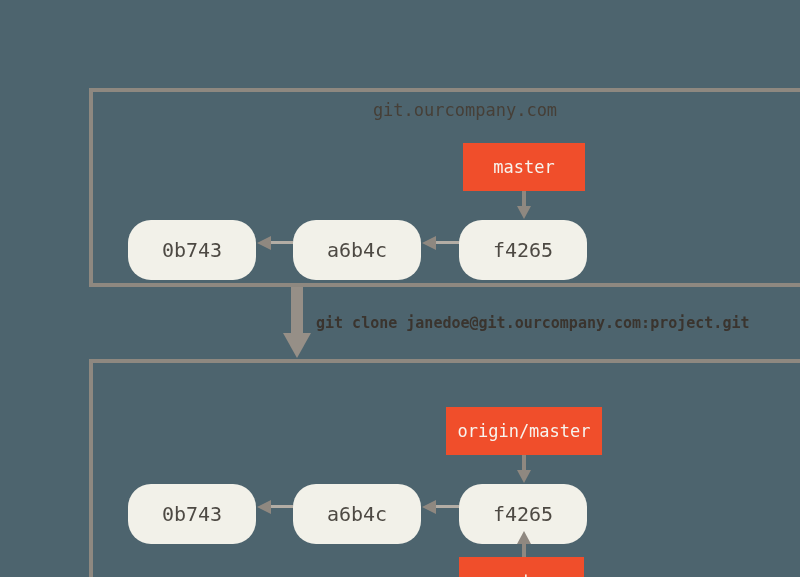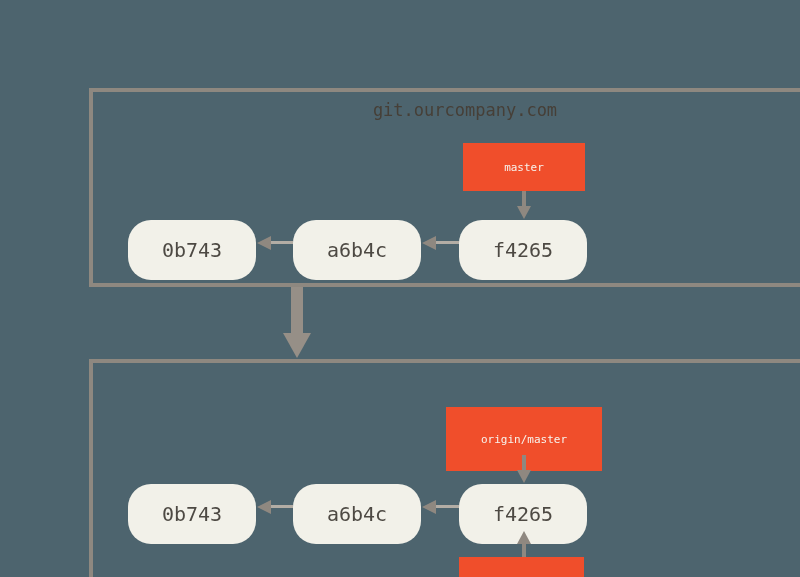--- a/index.html
+++ b/index.html
@@ -45,21 +45,21 @@
     border-radius:23px;
     display:flex; align-items:center; justify-content:center;
     font-size:20px;
     color:var(--node-text);
   }
   .branch-box {
     position:absolute;
     background:var(--branch-fill);
     color:var(--branch-text);
     display:flex; align-items:center; justify-content:center;
-    font-size:11px;
+    font-size:17px;
   }
   .side-label {
     position:absolute;
     font-size:17px;
     font-weight:bold;
     line-height:20px;
     color:var(--label-text);
     white-space:nowrap;
   }
   .clone-text {
@@ -99,25 +99,26 @@
 
   <div class="tri tri-left" style="left:193px; top:172px;"></div>
   <div class="hshaft" style="left:207px; top:177px; width:22px;"></div>
 
   <div class="tri tri-left" style="left:358px; top:172px;"></div>
   <div class="hshaft" style="left:372px; top:177px; width:23px;"></div>
 
   <div class="thick-shaft" style="left:227px; top:223px; height:47px;"></div>
   <div class="tri tri-big-down" style="left:219px; top:269px;"></div>
 
+  <div class="clone-text" style="left:252px; top:250px;">git clone janedoe@git.ourcompany.com:project.git</div>
 
   <div class="box" style="left:25px; top:295px; width:752px; height:263px;"></div>
 
 
-  <div class="branch-box" style="left:382px; top:343px; width:156px; height:64px;">origin/master</div>
+  <div class="branch-box" style="left:382px; top:343px; width:156px; height:48px;">origin/master</div>
 
   <div class="vshaft" style="left:458px; top:391px; height:16px;"></div>
   <div class="tri tri-down" style="left:453px; top:406px;"></div>
 
   <div class="pill" style="left:64px; top:420px;">0b743</div>
   <div class="pill" style="left:229px; top:420px;">a6b4c</div>
   <div class="pill" style="left:395px; top:420px;">f4265</div>
 
   <div class="tri tri-left" style="left:193px; top:436px;"></div>
   <div class="hshaft" style="left:207px; top:441px; width:22px;"></div>

